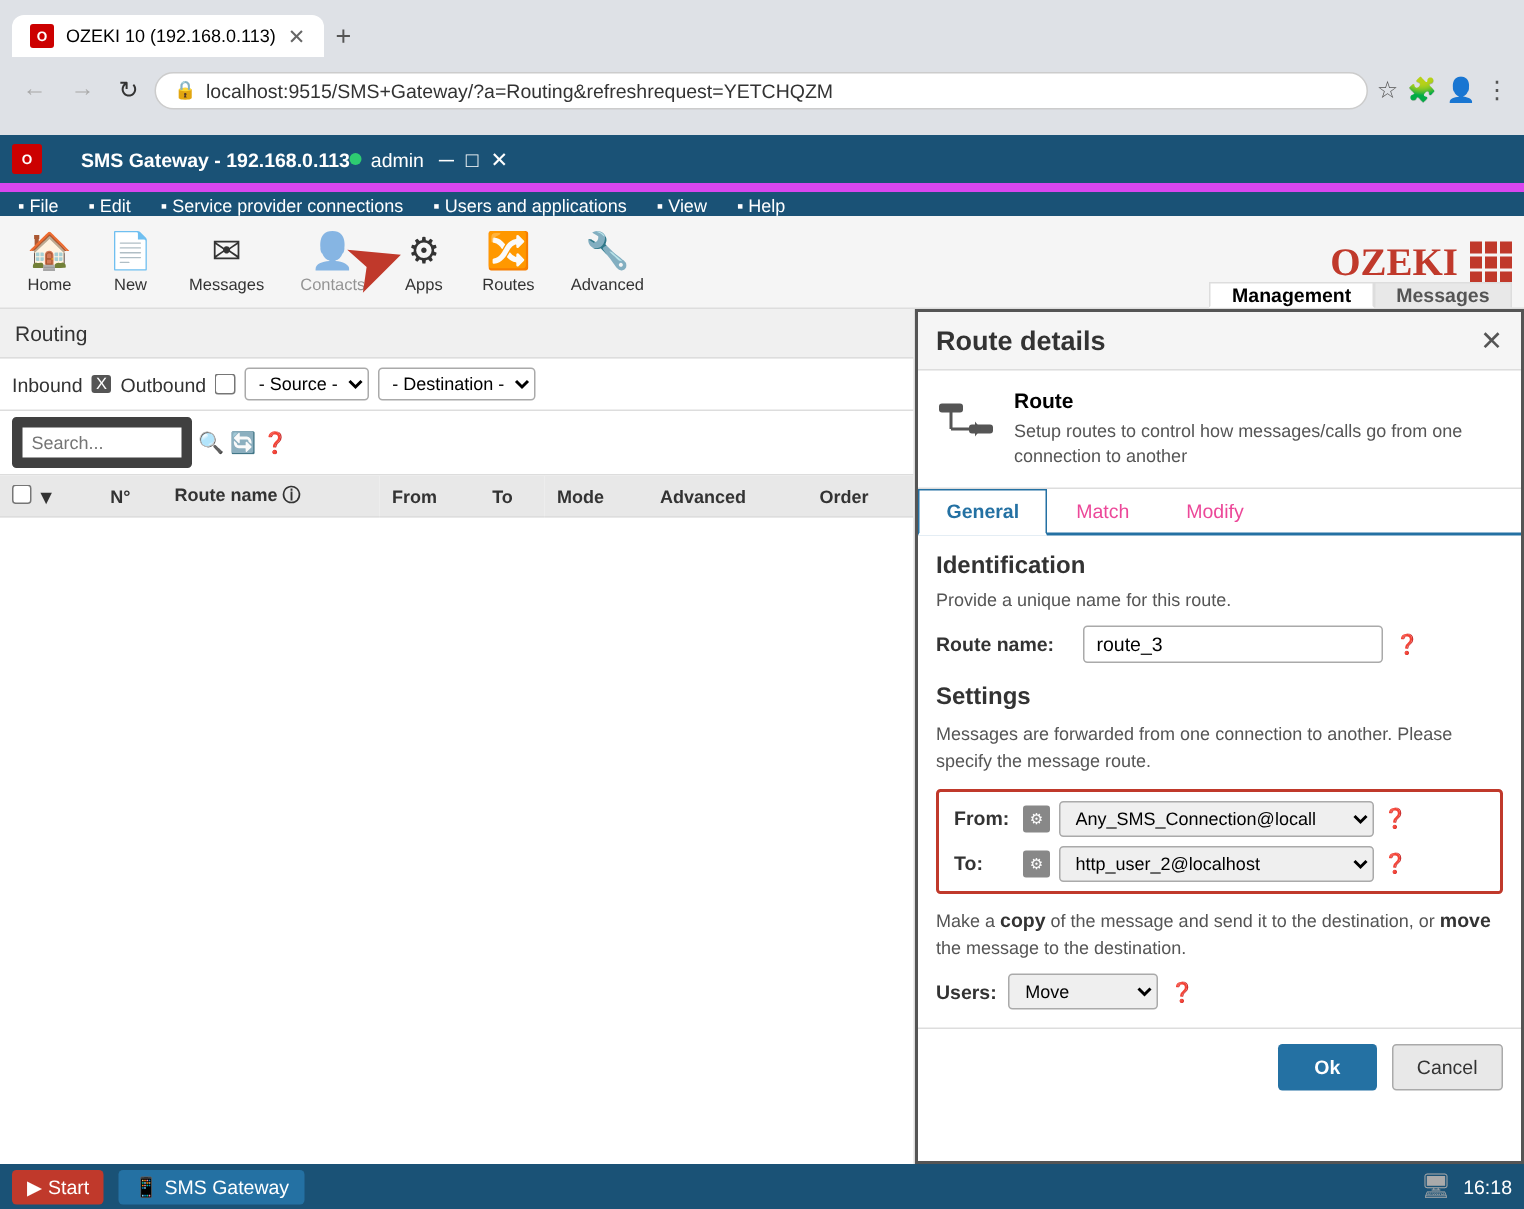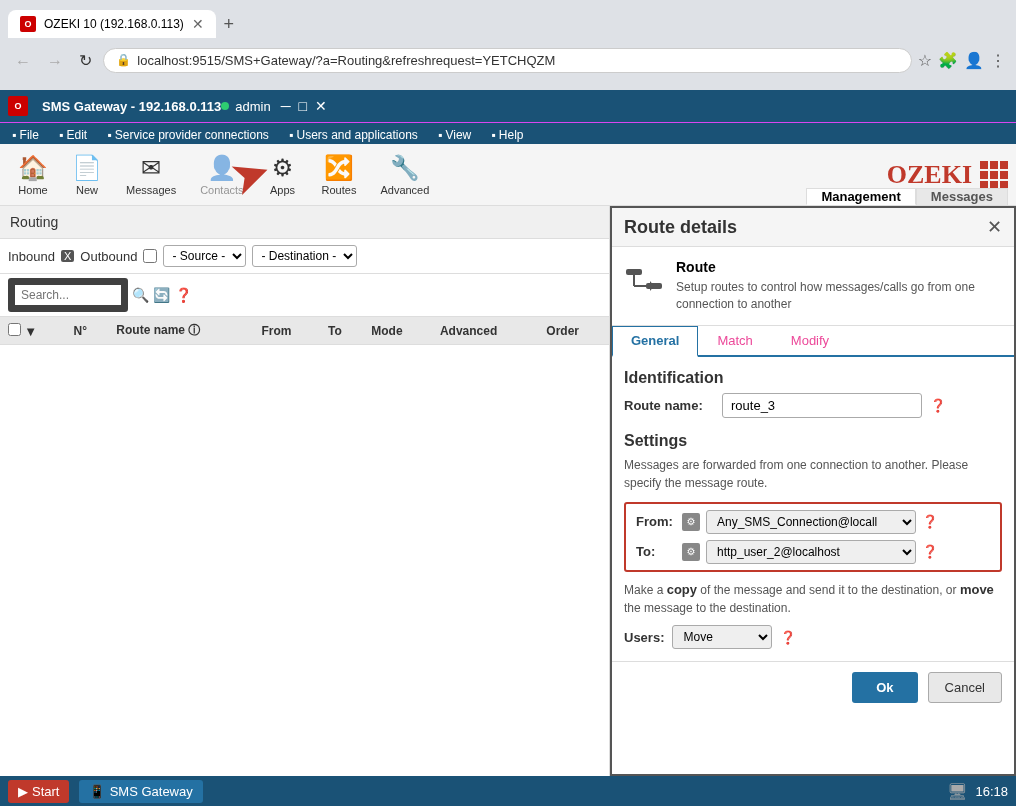--- a/index.html
+++ b/index.html
@@ -19,28 +19,28 @@
     .address-bar { flex: 1; background: #fff; border: 1px solid #ccc; border-radius: 20px; padding: 4px 12px; font-size: 13px; display: flex; align-items: center; gap: 6px; }
     .address-bar .lock-icon { color: #4a90d9; font-size: 12px; }
     .address-text { flex: 1; color: #333; }
     .browser-actions { display: flex; gap: 6px; }
     .browser-action-btn { background: none; border: none; cursor: pointer; font-size: 16px; color: #555; }
 
     
     .app-header { background: #1a5276; height: 32px; display: flex; align-items: center; padding: 0 8px; color: #fff; }
     .app-logo { background: #1a5276; color: #fff; font-weight: bold; font-size: 13px; display: flex; align-items: center; gap: 6px; }
     .app-logo .logo-icon { width: 20px; height: 20px; background: #c00; border-radius: 2px; display: flex; align-items: center; justify-content: center; font-size: 9px; font-weight: bold; }
-    .app-title { flex: 1; margin-left: 8px; }
+    .app-title { flex: 1; margin-left: 20px; }
     .admin-info { display: flex; align-items: center; gap: 6px; font-size: 12px; }
     .admin-dot { width: 8px; height: 8px; background: #2ecc71; border-radius: 50%; }
     .win-controls { display: flex; gap: 8px; margin-left: 10px; }
     .win-btn { background: none; border: none; color: #fff; cursor: pointer; font-size: 14px; }
 
     
-    .menu-bar { background: #1a5276; height: 22px; display: flex; align-items: flex-end; padding: 0 4px; gap: 4px; border-top: 1px solid #d946ef; }
+    .menu-bar { background: #1a5276; height: 22px; display: flex; align-items: flex-start; padding: 0 4px; gap: 4px; border-top: 6px solid #d946ef; }
     .menu-item { color: #fff; font-size: 12px; padding: 2px 8px; cursor: pointer; text-decoration: none; }
 
     
     .toolbar { background: #f5f5f5; height: 62px; display: flex; align-items: center; padding: 0 8px; gap: 4px; border-bottom: 1px solid #ddd; position: relative; }
     .toolbar-btn { display: flex; flex-direction: column; align-items: center; padding: 4px 10px; cursor: pointer; border: none; background: none; gap: 2px; min-width: 50px; }
     .toolbar-btn .icon { font-size: 24px; color: #333; }
     .toolbar-btn .label { font-size: 11px; color: #333; }
     .ozeki-logo { position: absolute; right: 8px; top: 4px; display: flex; flex-direction: column; align-items: flex-end; margin-top: 12px; }
     .mgmt-tabs { position: absolute; right: 8px; bottom: 0; display: flex; }
     .mgmt-tab { padding: 0 14px; background: #fff; border: 1px solid #ddd; border-bottom: none; cursor: pointer; font-size: 13px; font-weight: bold; }
@@ -323,20 +323,21 @@
 
     <div class="detail-tabs">
       <div class="detail-tab active">General</div>
       <div class="detail-tab">Match</div>
       <div class="detail-tab">Modify</div>
     </div>
 
     <div class="detail-content">
 
       <div class="section-title">Identification</div>
+      <div class="section-subtitle">Provide a unique name for this route.</div>
       <div class="form-row">
         <span class="form-label">Route name:</span>
         <input type="text" class="form-input" value="route_3" style="">
         <span class="help-icon">❓</span>
       </div>
 
       <div class="settings-section">
         <div class="section-title">Settings</div>
         <div class="settings-desc">Messages are forwarded from one connection to another. Please specify the message route.</div>
 

